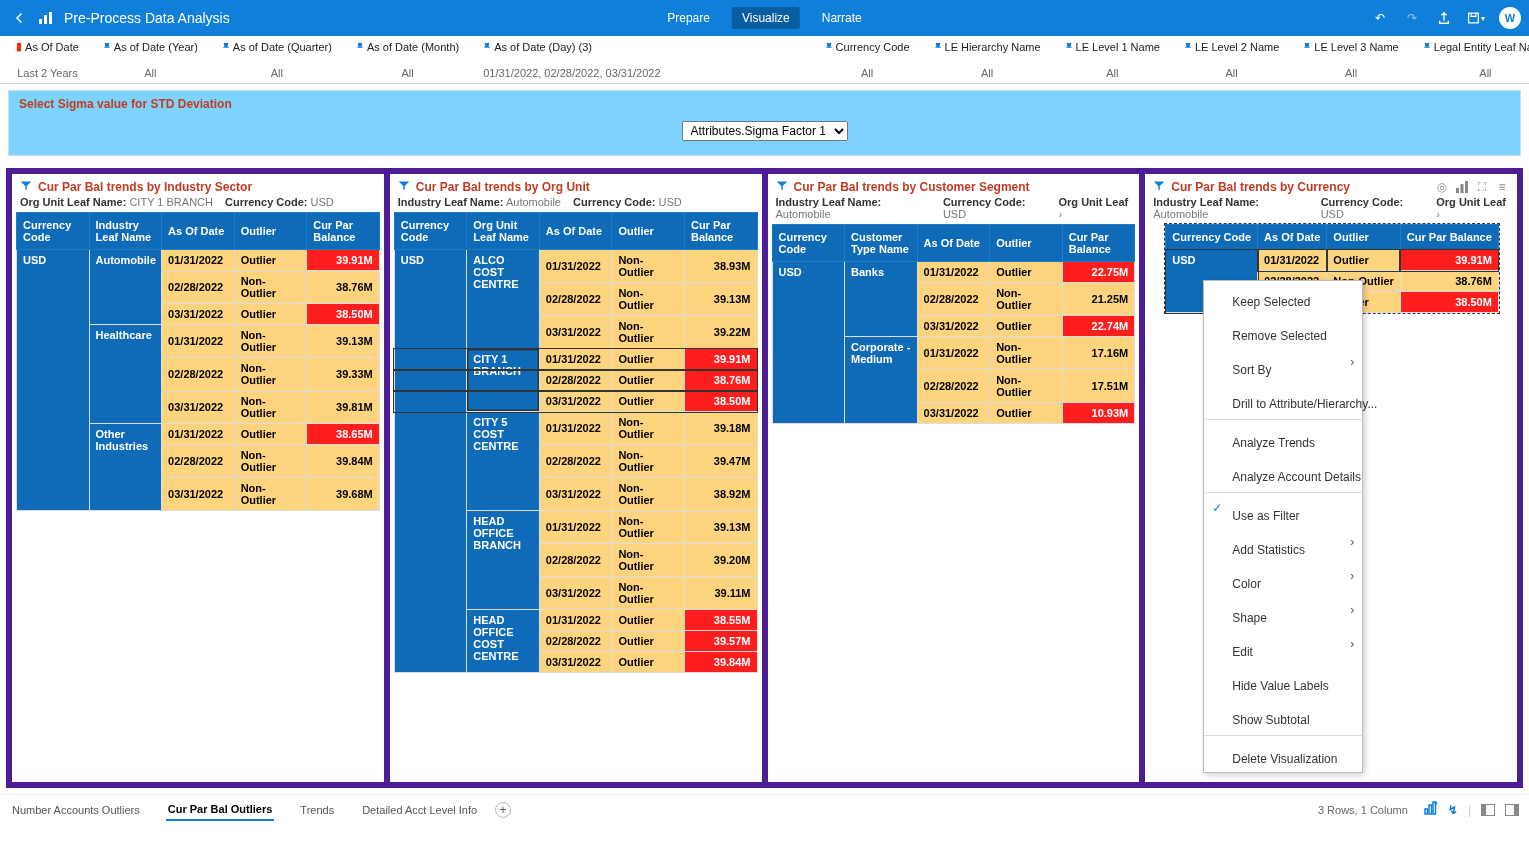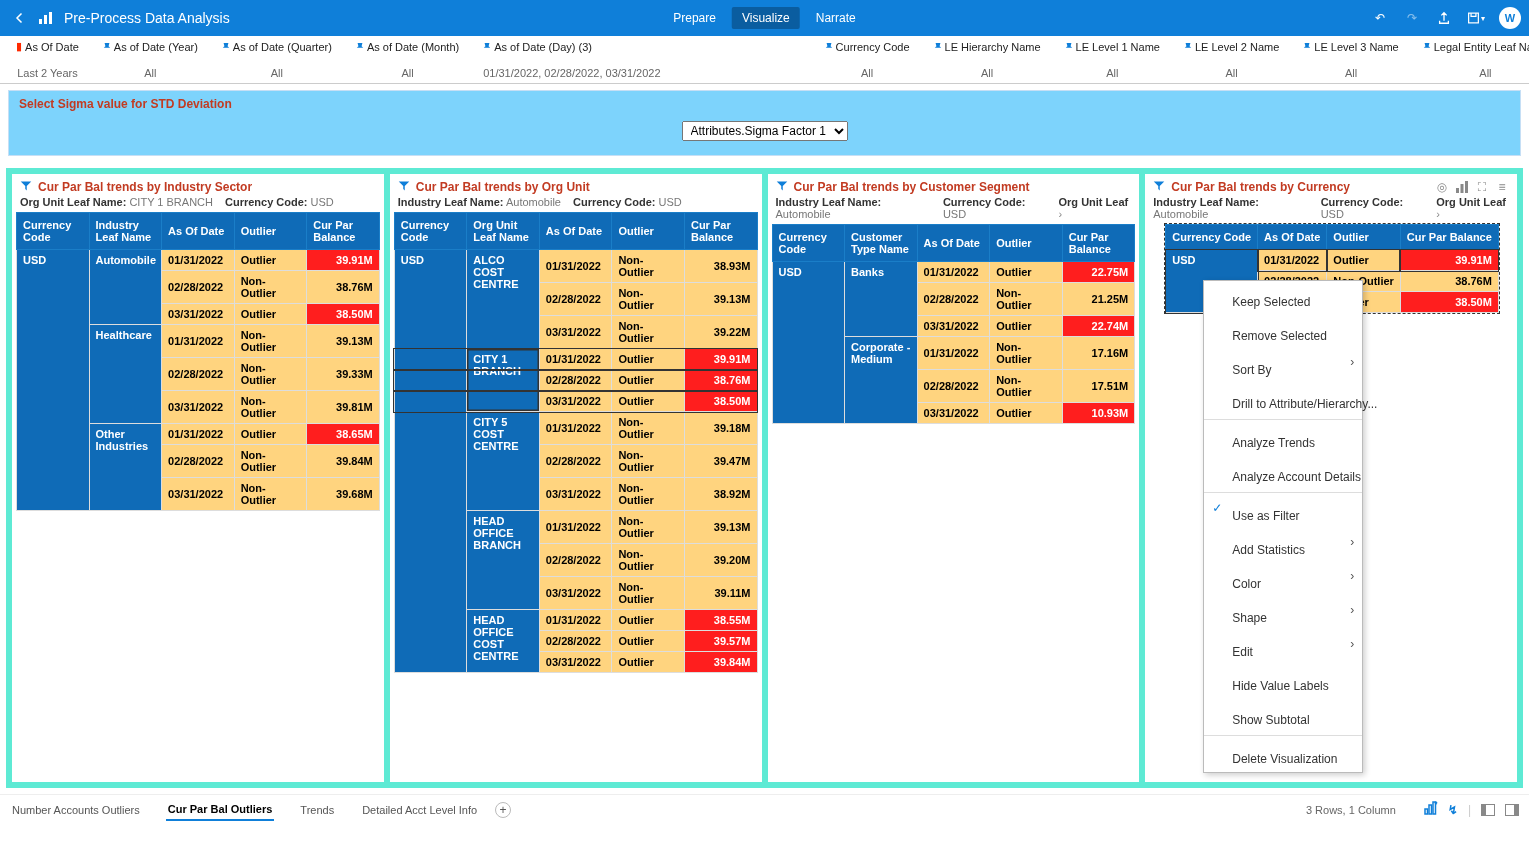--- a/index.html
+++ b/index.html
@@ -1,42 +1,42 @@
 <!DOCTYPE html>
 <html><head>
 <meta charset="utf-8">
 <style>
   * { box-sizing: border-box; margin:0; padding:0; }
   body { font-family: Arial, Helvetica, sans-serif; font-size:12px; background:#fff; color:#333; width:1529px;}
   .topbar { background:#0f7fd9; height:36px; display:flex; align-items:center; color:#fff; padding:0 8px; }
   .topbar .back { width:24px; height:24px; display:flex; align-items:center; justify-content:center; cursor:pointer;}
   .topbar .title-icon { width:20px; height:20px; margin:0 8px 0 4px; display:flex; align-items:center; justify-content:center;}
   .topbar .title { font-size:14px; font-weight:500; }
-  .topbar .center-tabs { position:absolute; left:50%; transform:translateX(-50%); display:flex; gap:6px; }
+  .topbar .center-tabs { position:absolute; left:50%; transform:translateX(-50%); display:flex; gap:12px; }
   .topbar .center-tabs .ctab { padding:4px 10px; border-radius:2px; cursor:pointer; font-size:12px;}
   .topbar .center-tabs .ctab.active { background:#0a5da0; }
   .topbar .right-icons { margin-left:auto; display:flex; align-items:center; gap:14px; }
   .topbar .right-icons .ricon { width:18px; height:18px; cursor:pointer; display:flex; align-items:center; justify-content:center; color:#fff;}
   .topbar .avatar { width:22px; height:22px; border-radius:50%; background:#fff; color:#0f7fd9; display:flex; align-items:center; justify-content:center; font-weight:bold; font-size:11px;}
 
   .filterbar { height:48px; border-bottom:1px solid #ccc; display:flex; align-items:stretch; padding:0 4px; overflow:hidden; background:#fff;}
   .filterbar .fitem { padding:4px 12px; display:flex; flex-direction:column; justify-content:center; white-space:nowrap; font-size:11px;}
   .filterbar .fitem .flabel { color:#222; font-weight:500; display:flex; align-items:center; gap:3px;}
   .filterbar .fitem .pin { color:#0f7fd9; font-size:11px;}
   .filterbar .fitem .filled { color:#ff2a00; font-size:11px;}
   .filterbar .fitem .fval { color:#666; font-size:11px; text-align:center; margin-top:14px;}
   .filterbar .spacer { flex:1; }
 
   .sigma-panel { margin:6px 8px; border:1px solid #c6dff5; background:#7dd3fc; padding:6px 10px 14px 10px;}
   .sigma-panel .slabel { color:#c23b22; font-weight:bold; font-size:12px;}
   .sigma-panel .sel-wrap { text-align:center; margin-top:10px;}
   .sigma-panel select { font-size:12px; padding:1px 4px;}
 
   .canvas-wrap { padding:6px; }
-  .canvas { background:#5eead4; padding:6px; display:flex; gap:6px; min-height:620px;}
+  .canvas { background:#4c1d95; padding:6px; display:flex; gap:6px; min-height:620px;}
   .panel { background:#fff; flex:1 1 0; display:flex; flex-direction:column; }
   .panel .phead { padding:6px 8px 2px 8px; display:flex; align-items:center; gap:4px;}
   .panel .phead .picon { width:14px; height:14px; color:#0f7fd9;}
   .panel .phead .ptitle { color:#c23b22; font-weight:bold; font-size:12px;}
   .panel .phead .pright { margin-left:auto; display:flex; gap:6px; color:#888; }
   .panel .phead .pright .picon2 { width:14px; height:14px; cursor:pointer; display:flex; align-items:center; justify-content:center;}
   .panel .pfilters { padding:0 8px 4px 8px; color:#444; font-size:11px; display:flex; gap:12px; align-items:center;}
   .panel .pfilters .pkey { font-weight:bold; color:#333;}
   .panel .pfilters .pval { color:#777;}
   .panel .ptable-wrap { padding:0 4px 8px 4px;}
@@ -55,21 +55,21 @@
   .ctx-menu .csep { border-top:1px solid #ddd; margin:2px 0;}
   .ctx-menu .carrow::after { content:"›"; position:absolute; right:8px; top:6px; color:#555;}
   .ctx-menu .ccheck::before { content:"✓"; position:absolute; left:8px; top:6px; color:#0f7fd9;}
   .ctx-callout { position:absolute; border:2px solid #ff1e1e; pointer-events:none; }
 
   .bottombar { height:28px; display:flex; align-items:center; gap:16px; padding:2px 10px 0 10px; border-top:1px solid #eee;}
   .bottombar .btab { color:#555; font-size:11px; cursor:pointer; padding:4px 2px; }
   .bottombar .btab.active { color:#000; font-weight:bold; border-bottom:2px solid #0f7fd9;}
   .bottombar .addtab { width:16px; height:16px; border:1px solid #bbb; border-radius:50%; display:flex; align-items:center; justify-content:center; color:#555; cursor:pointer;}
   .bottombar .bspacer { flex:1;}
-  .bottombar .binfo { color:#666; font-size:11px; margin-right:12px;}
+  .bottombar .binfo { color:#666; font-size:11px; }
   .bottombar .bicons { display:flex; gap:10px; align-items:center; color:#0f7fd9;}
   .bottombar .bicons span { cursor:pointer; }
   .panel4-sel-row td { outline:1px solid #333;} 
 </style>
 </head>
 <body>
 
 <div class="topbar">
   <div class="back">
     <svg viewBox="0 0 16 16" width="12" height="12" fill="none" stroke="#fff" stroke-width="2">

